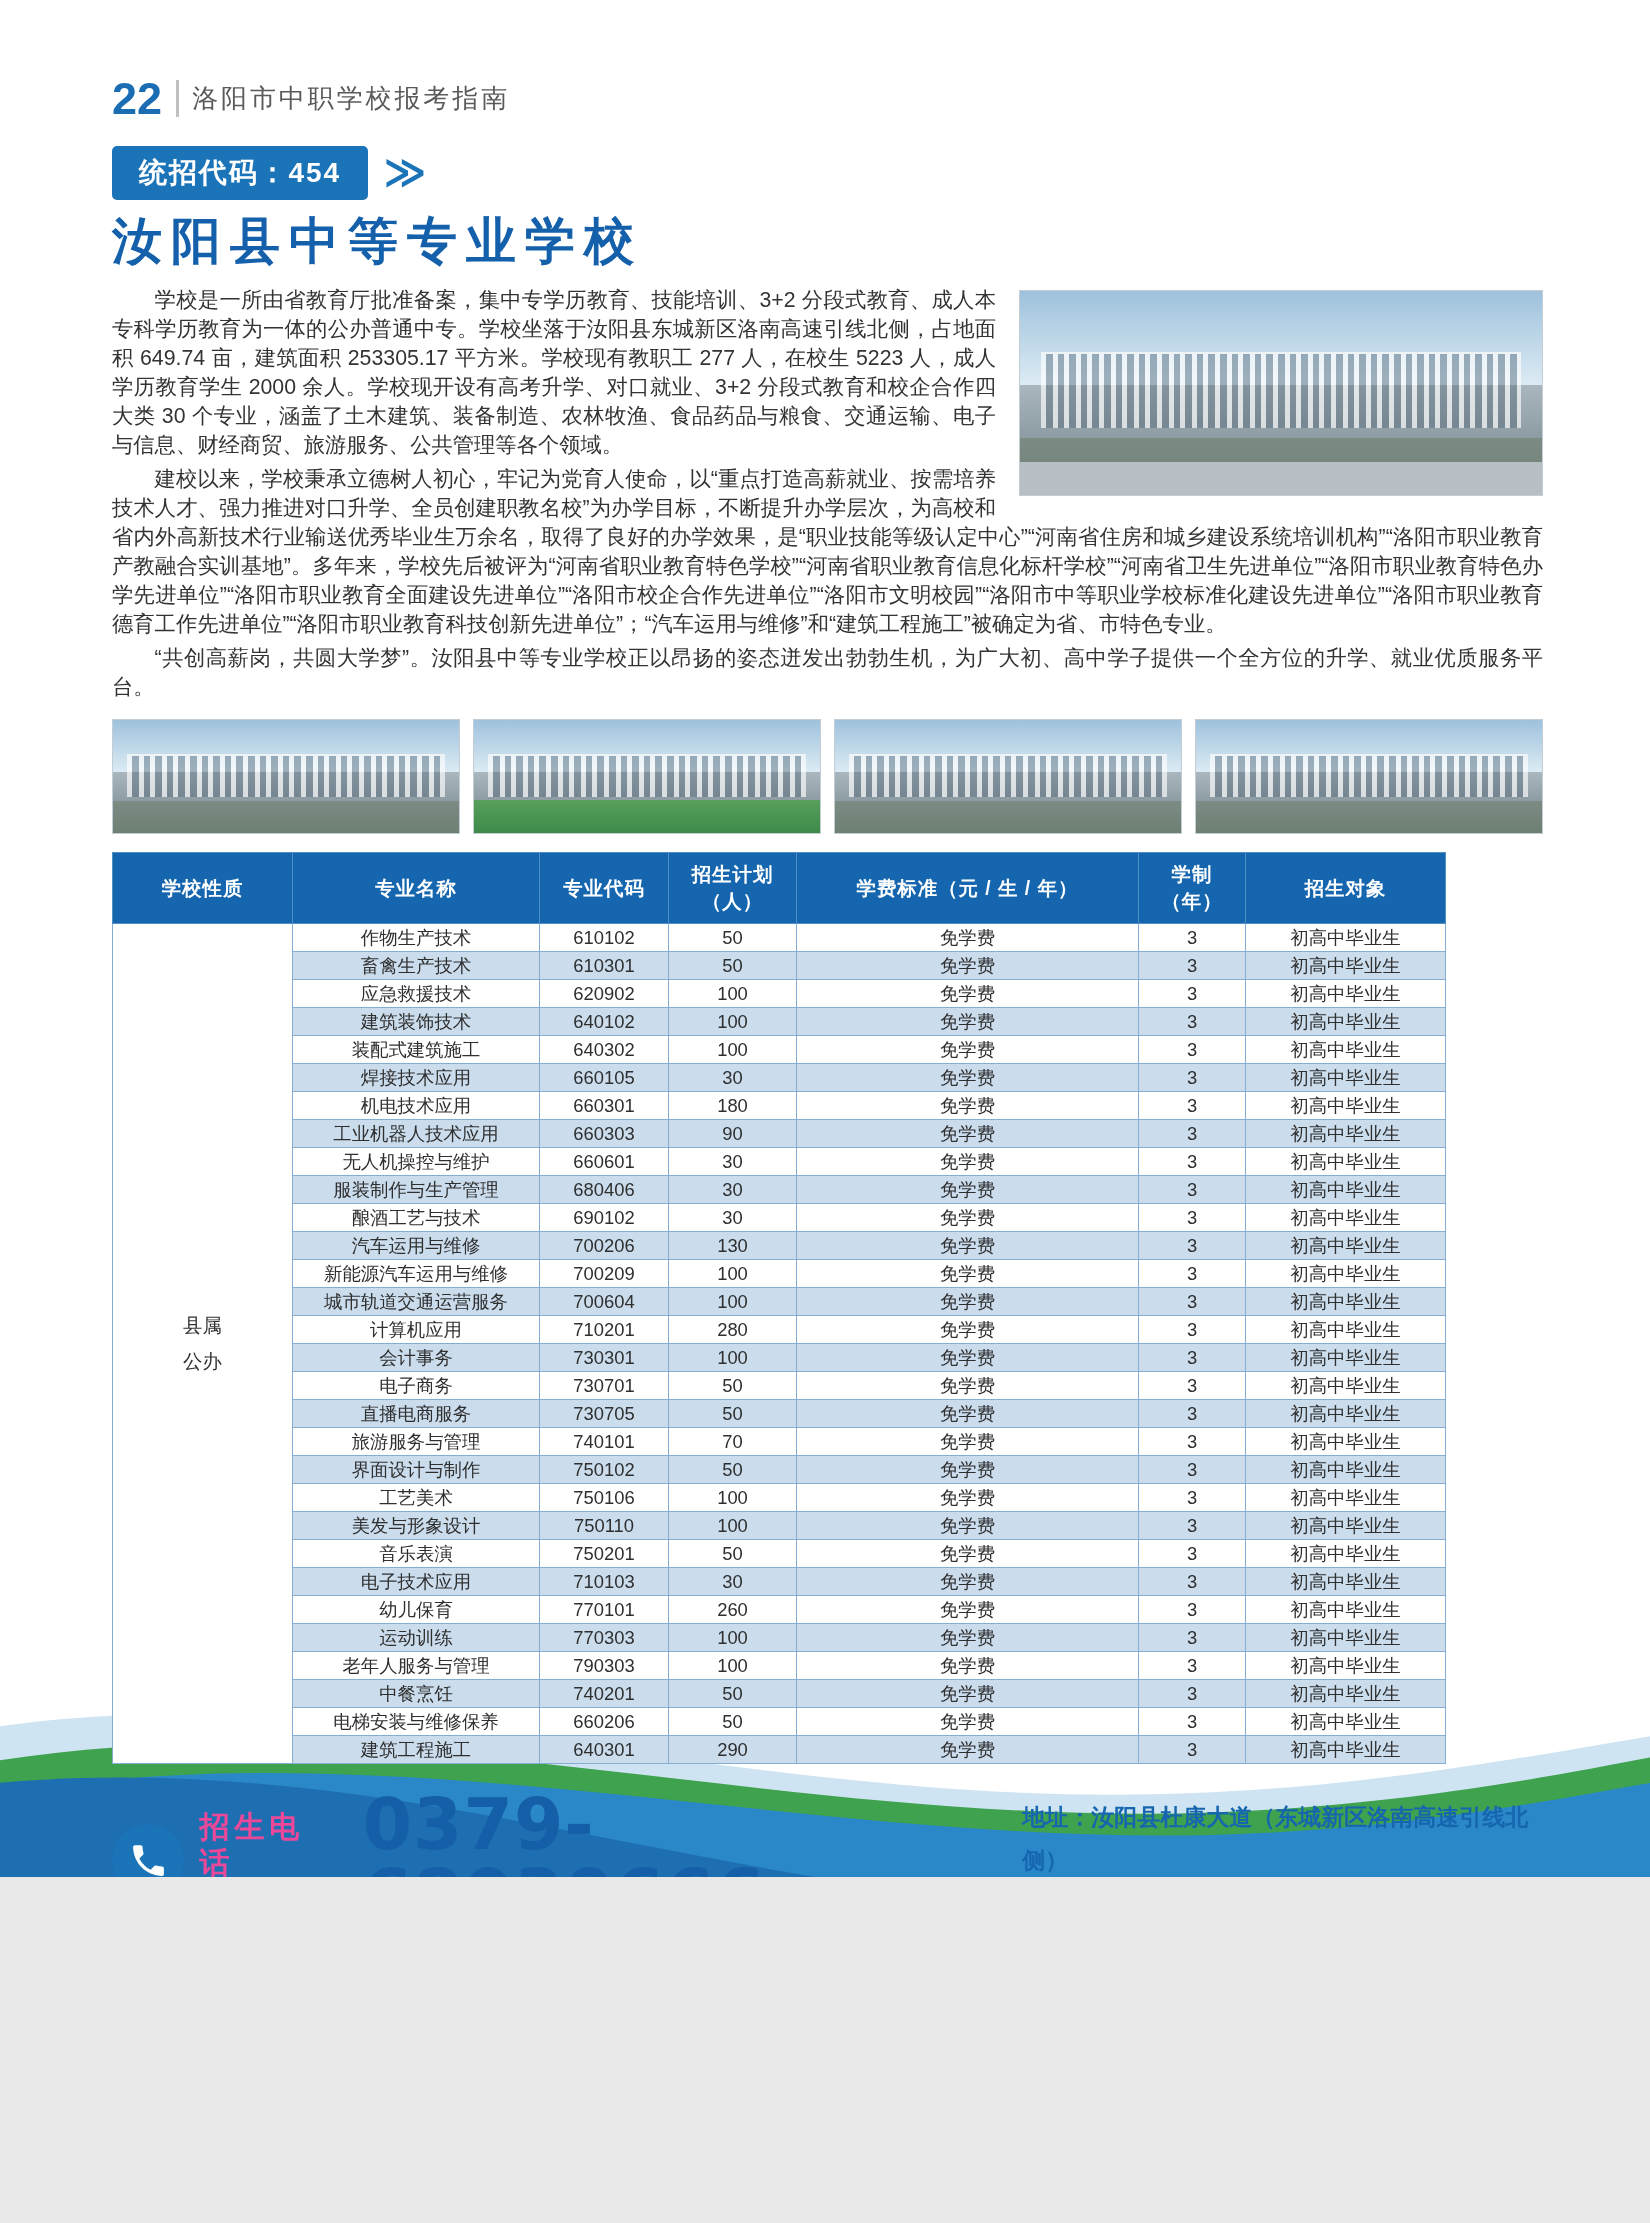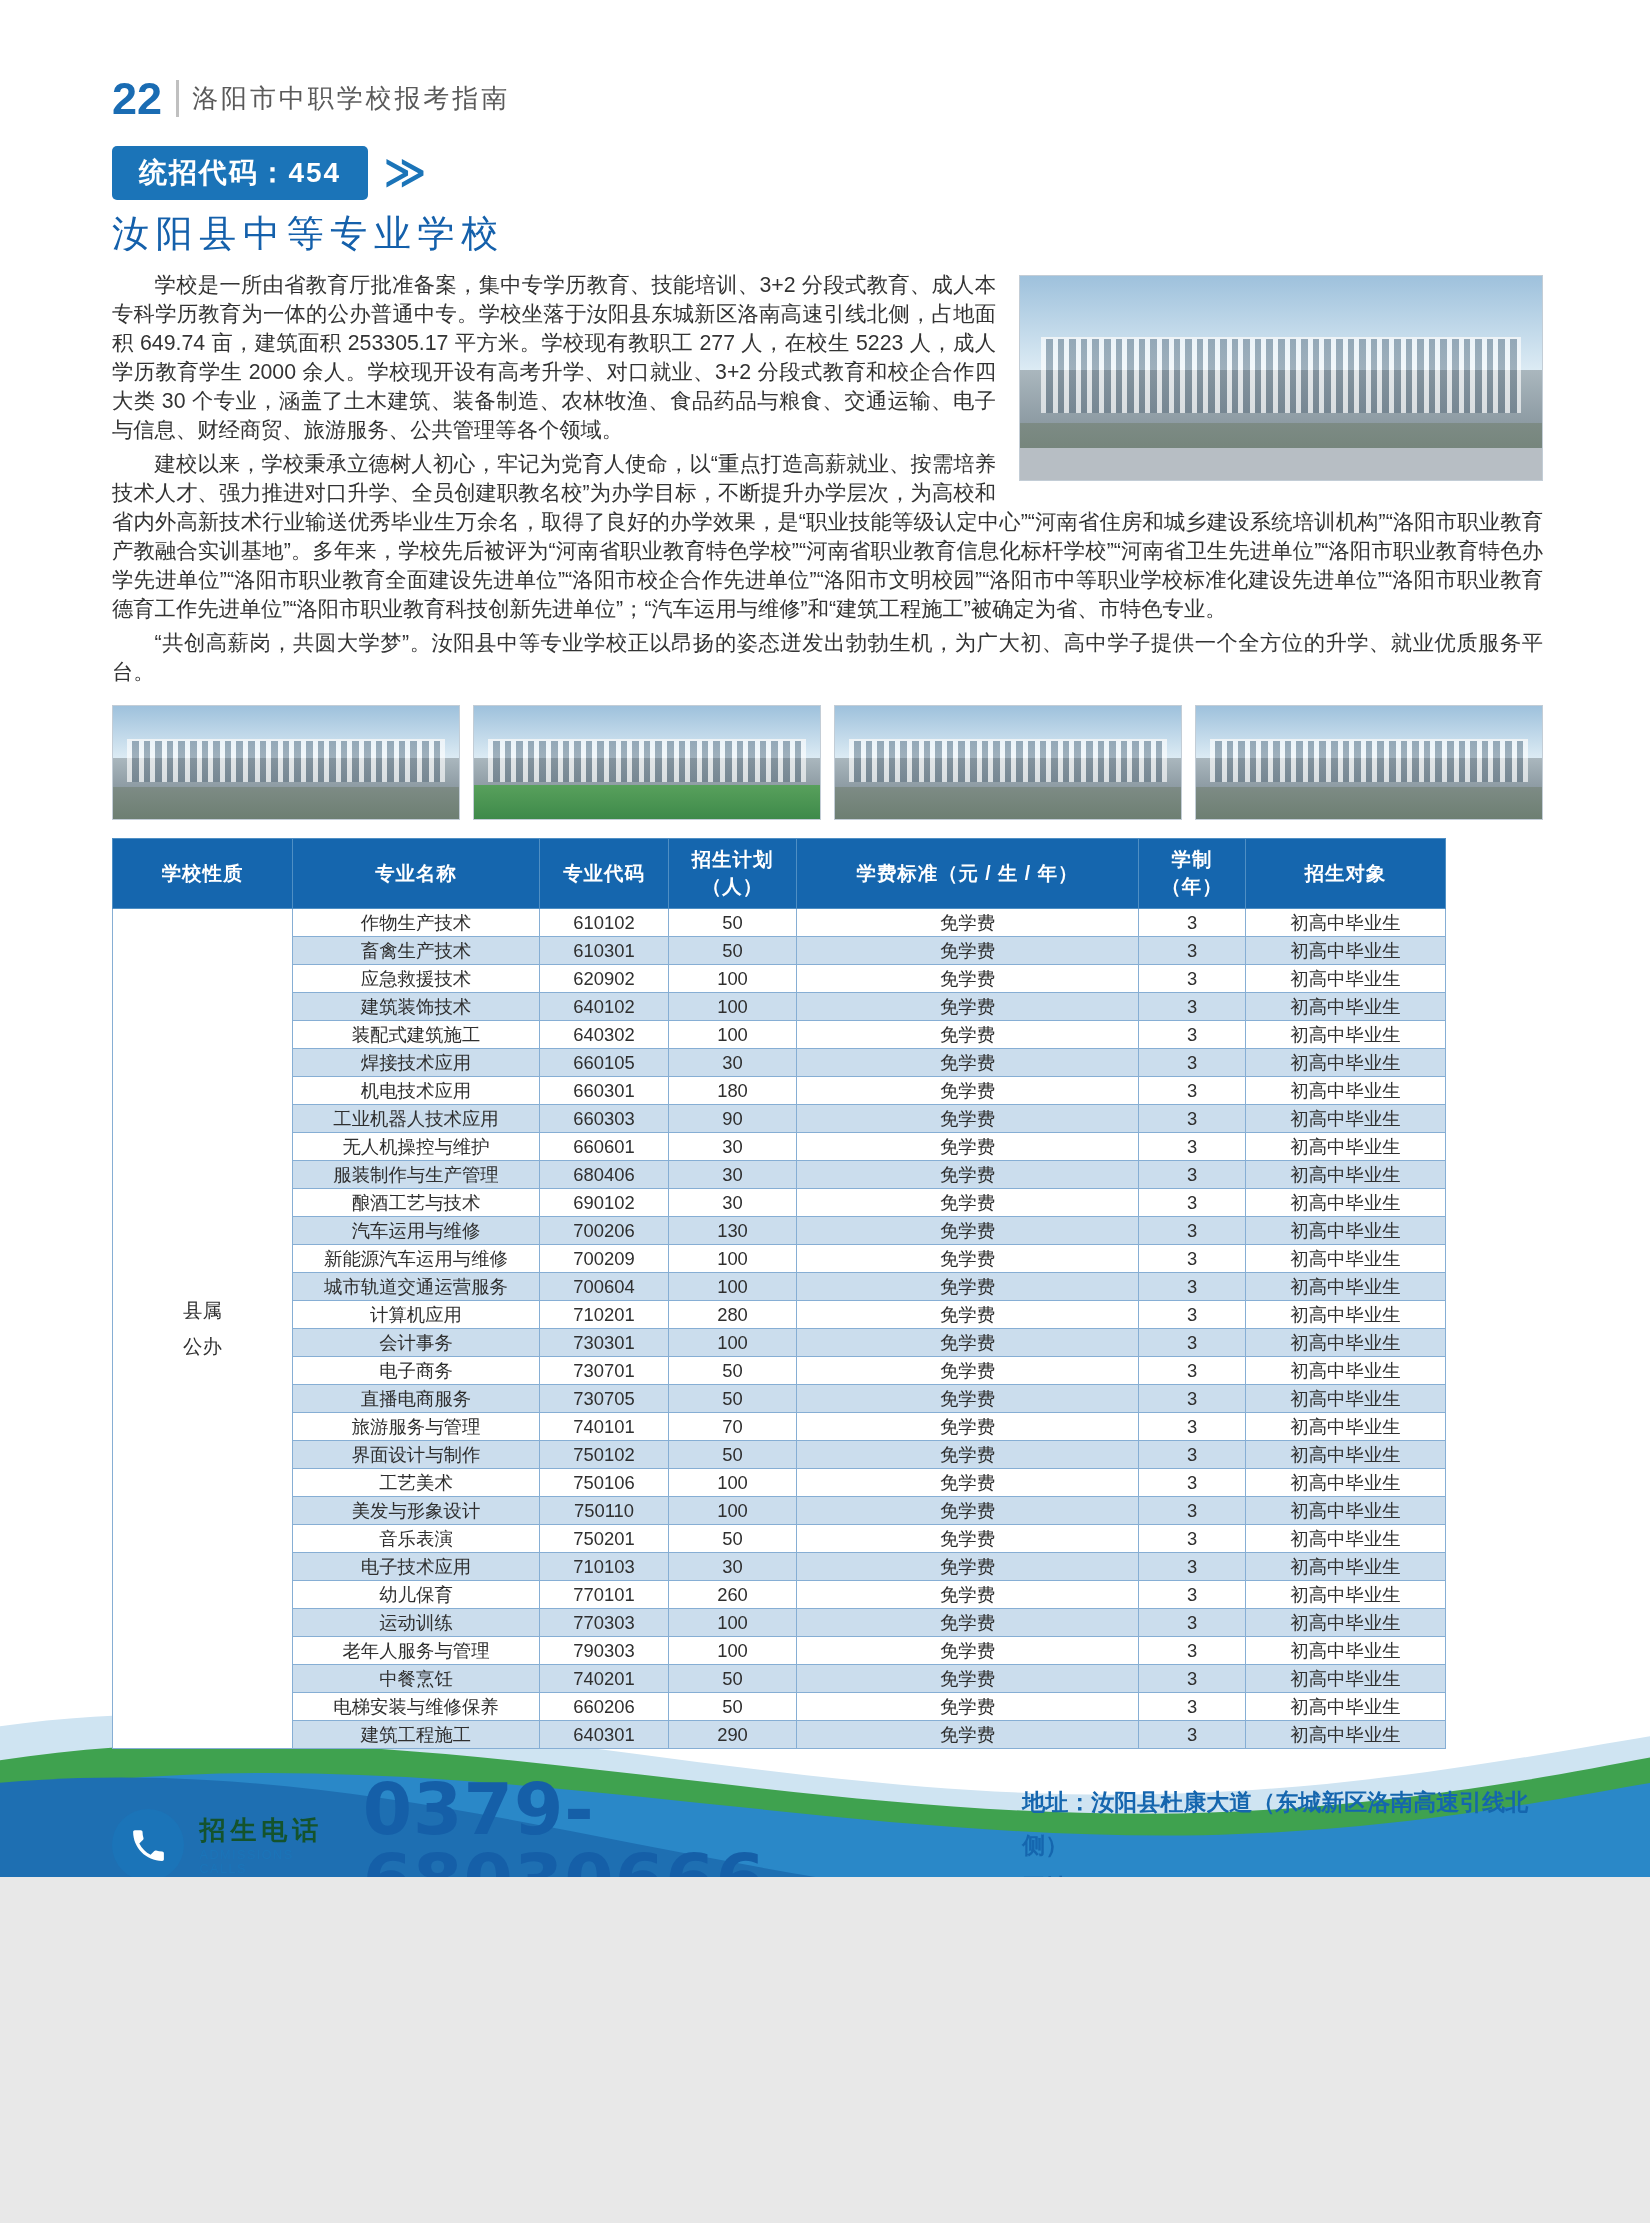--- a/index.html
+++ b/index.html
@@ -23,21 +23,21 @@
   .guide-title { font-size: 26px; color: #5a5a5a; letter-spacing: 2.9px; }
 
   
   .code-row { margin-top: 25px; display: flex; align-items: center; gap: 15.5px; }
   .code-badge {
     background: #1b74b8; color: #fff; font-size: 28px; font-weight: bold;
     padding: 7.8px 27px; border-radius: 5px; letter-spacing: 1.9px;
   }
   .chevrons { color: #1b74b8; font-size: 41px; font-weight: bold; line-height: 1; }
   .school-name {
-    margin: 13.6px 0 0 0; color: #1460ab; font-size: 37px; font-weight: normal;
+    margin: 13.6px 0 0 0; color: #1460ab; font-size: 50px; font-weight: bold;
     letter-spacing: 0.18em; line-height: 1.15;
   }
 
   
   .intro { margin-top: 15.5px; font-size: 21.3px; line-height: 29px; color: #333; text-align: justify; }
   .intro p { margin: 0 0 4.9px 0; text-indent: 2em; }
   .main-photo {
     float: right; width: 524px; height: 206px; margin: 3.9px 0 11.6px 23px;
     border: 1px solid #c3cdd6;
   }
@@ -87,21 +87,21 @@
   .majors-table tbody td.school-type div { margin: 9.7px 0; }
 
   
   .contact { margin-top: 25px; display: flex; align-items: center; }
   .phone-icon-circle {
     width: 72px; height: 72px; border-radius: 50%; background: #1b74b8;
     display: flex; align-items: center; justify-content: center; flex: 0 0 auto;
   }
   .phone-icon-circle svg { width: 41px; height: 41px; }
   .phone-label-block { margin-left: 15.5px; }
-  .phone-label { color: #14532d; font-size: 26px; font-weight: bold; letter-spacing: 4.9px; line-height: 1.2; }
+  .phone-label { color: #ec4899; font-size: 30px; font-weight: bold; letter-spacing: 4.9px; line-height: 1.2; }
   .phone-sub { color: #1b74b8; font-size: 12.6px; letter-spacing: 1.5px; margin-top: 1.9px; }
   .phone-number {
     margin-left: 25px; color: #155fa8; font-size: 71px; font-weight: bold;
     letter-spacing: 1px; line-height: 1; font-family: "DejaVu Sans", sans-serif;
   }
   .address-block { margin-left: 60px; color: #1566ae; font-size: 23px; font-weight: bold; line-height: 41px; }
   .address-line span { vertical-align: middle; }
 
   
   .waves { position: absolute; left: 0; bottom: 0; width: 1651px; height: 209px; z-index: 1; display: block; }

